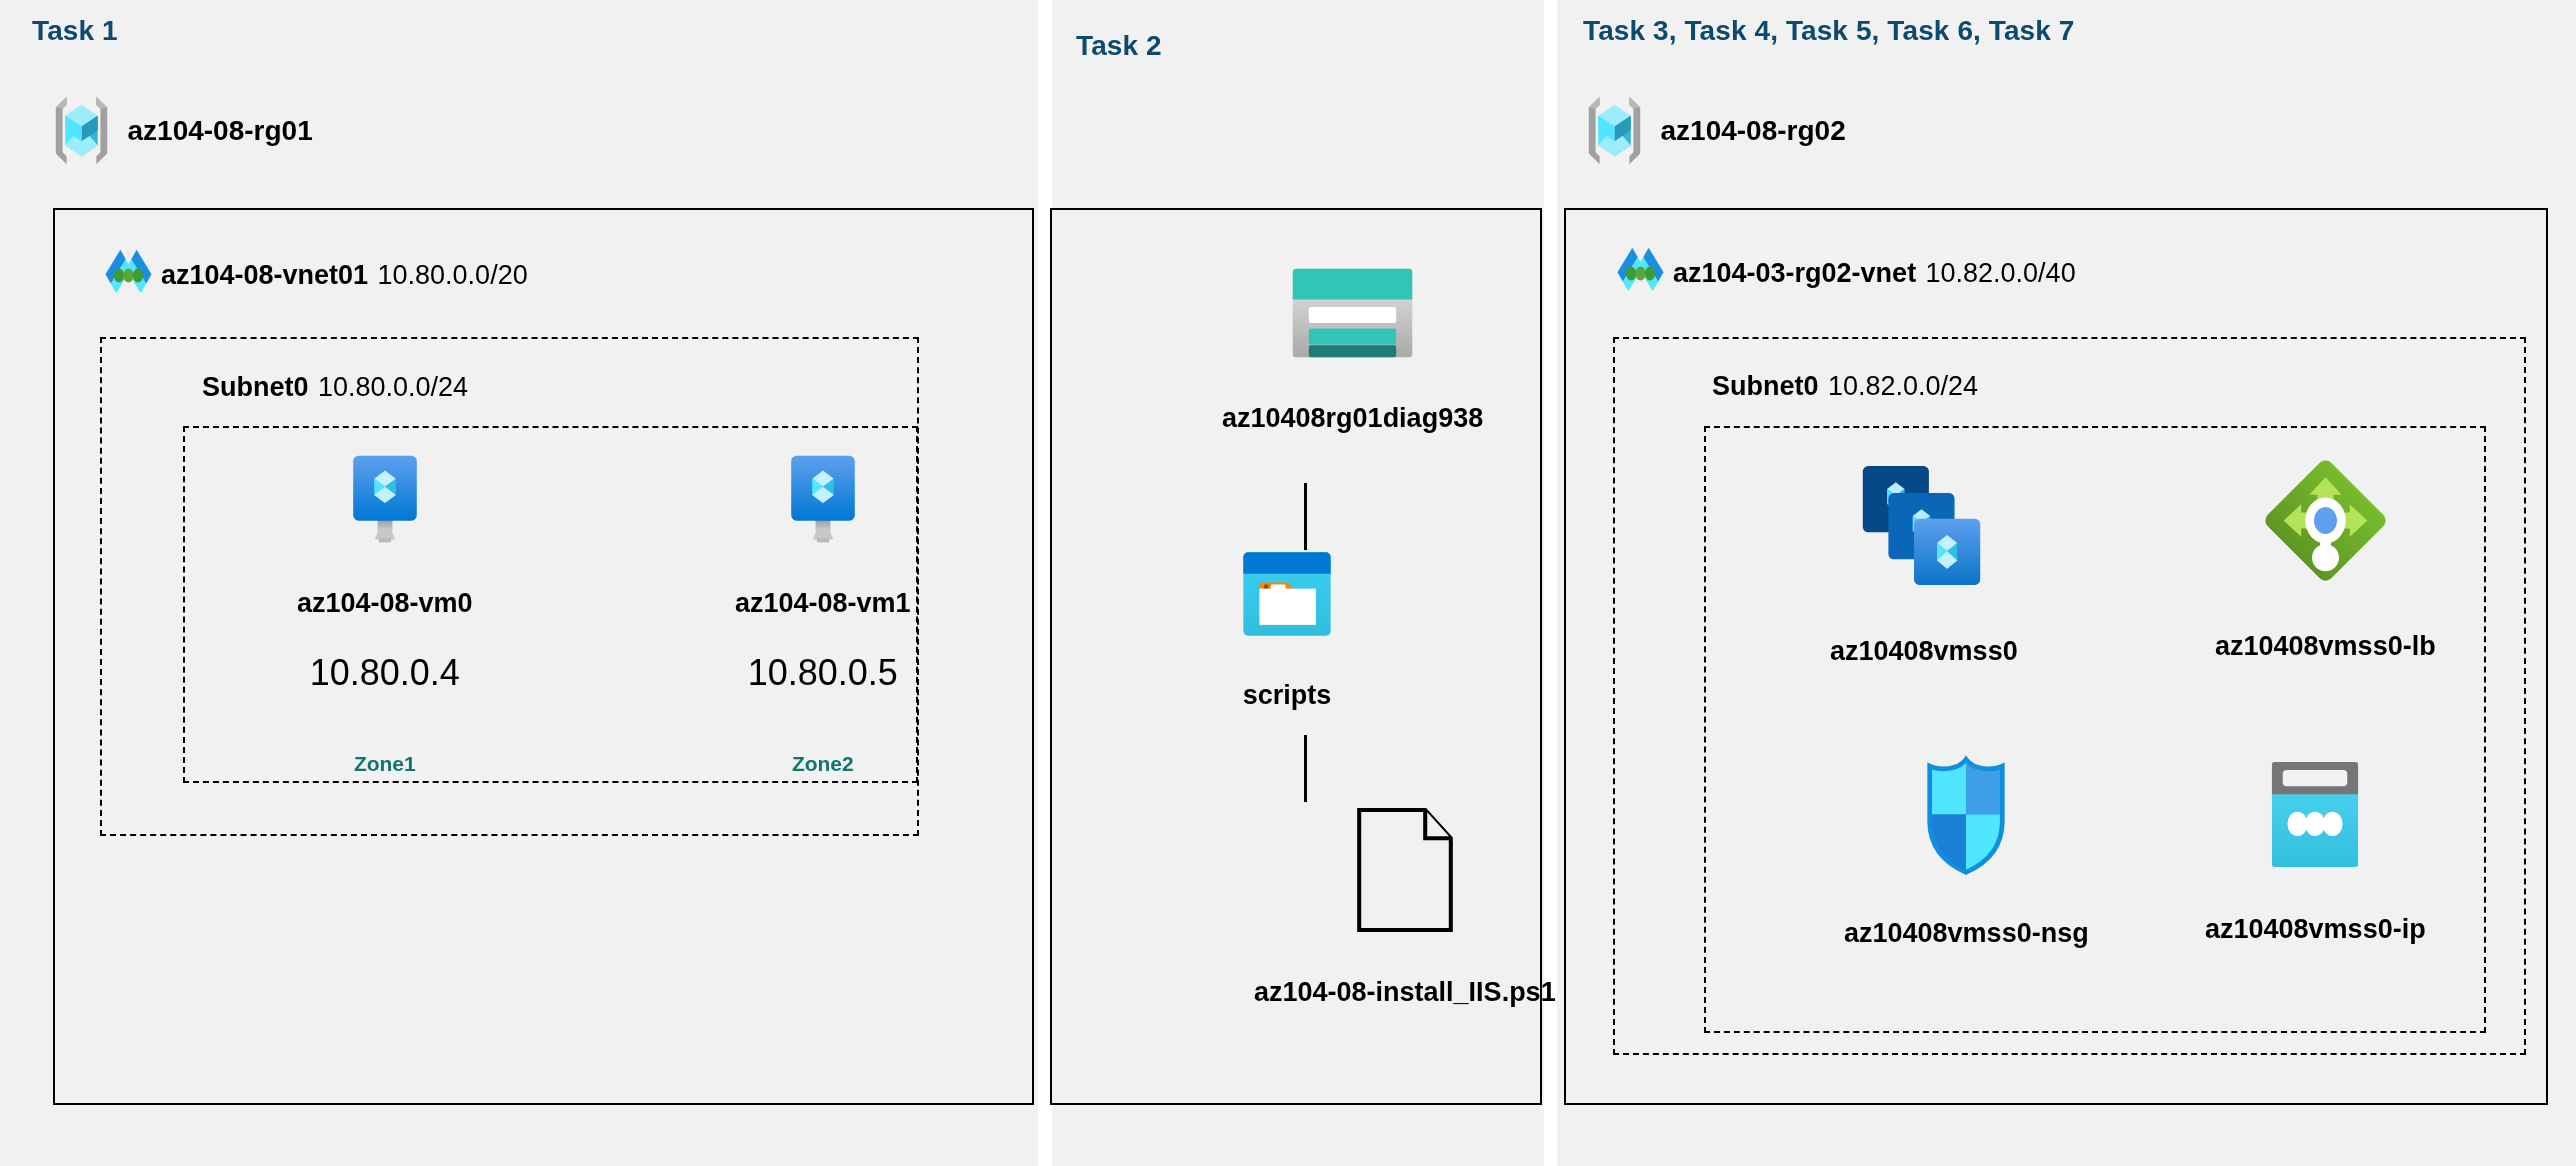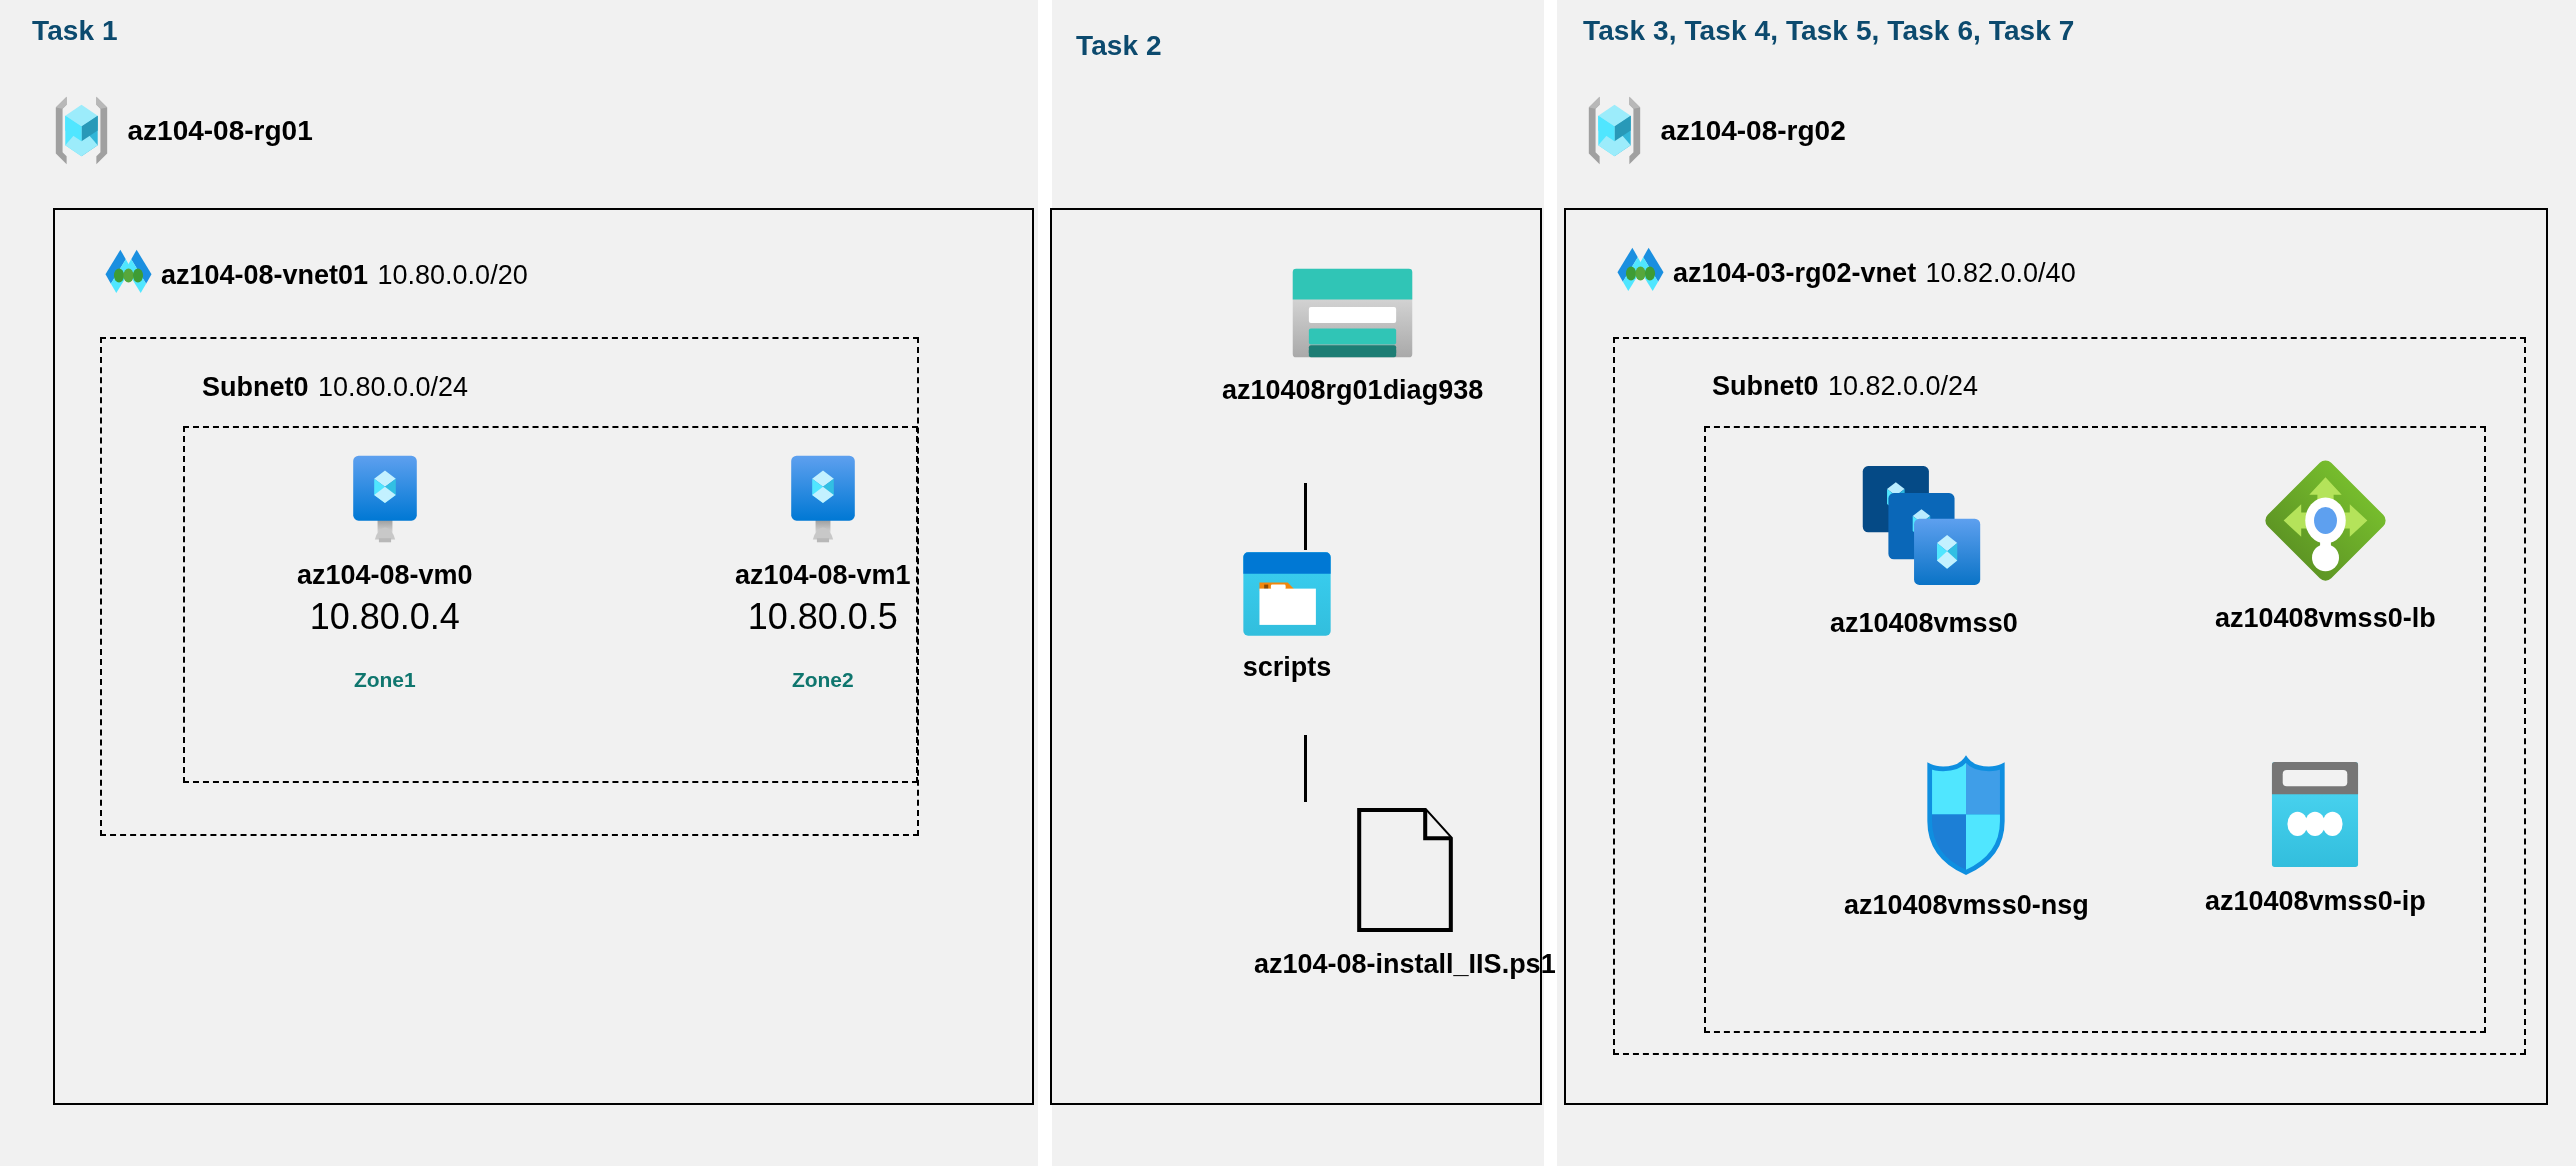--- a/index.html
+++ b/index.html
@@ -16,21 +16,21 @@
   }
   .rg-row{position:absolute;display:flex;align-items:center;gap:17.5px;}
   .rg-name{font-size:28px;font-weight:bold;color:#000;white-space:nowrap;}
   .solid-box{position:absolute;border:2.7px solid #000;background:transparent;box-sizing:border-box;}
   .dashed-box{position:absolute;border:2.7px dashed #000;background:transparent;box-sizing:border-box;}
   .vnet-row{position:absolute;display:flex;align-items:center;}
   .vnet-name{font-size:27px;font-weight:bold;color:#000;white-space:nowrap;}
   .cidr{font-size:27px;font-weight:normal;color:#000;white-space:nowrap;margin-left:9.4px;}
   .subnet-row{position:absolute;display:flex;align-items:baseline;white-space:nowrap;justify-content:flex-end;}
   .subnet-name{font-size:27px;font-weight:bold;color:#000;}
-  .node{position:absolute;display:flex;flex-direction:column;align-items:center;}
+  .node{position:absolute;display:flex;flex-direction:column;align-items:center;gap:28px;}
   .node-label{font-size:27px;font-weight:bold;color:#000;white-space:nowrap;margin-top:15px;text-align:center;}
   .node-sub{font-size:36px;font-weight:normal;color:#000;white-space:nowrap;margin-top:5.4px;text-align:center;}
   .node-zone{font-size:21px;font-weight:bold;color:#0f766e;white-space:nowrap;margin-top:30px;}
   .connector{position:absolute;width:2.7px;background:#000;}
   svg{display:block;}
 </style>
 </head>
 <body>
 
 <div class="panel" style="left:0px;top:0px;width:1038px;height:1166px;"></div>

